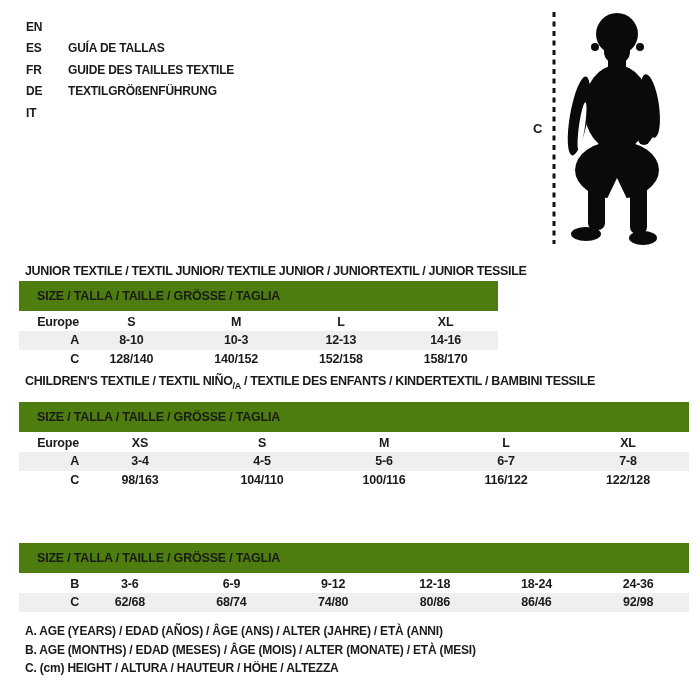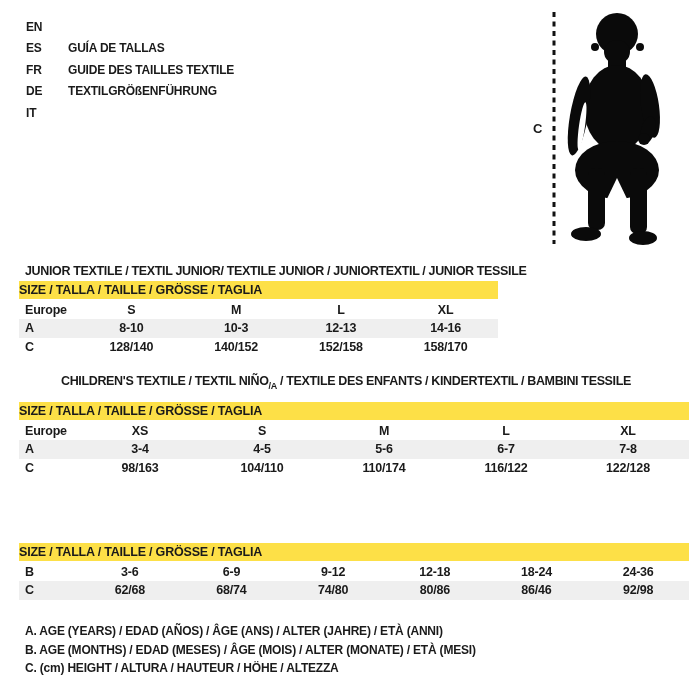--- a/index.html
+++ b/index.html
@@ -12,36 +12,36 @@
   .langs { position:absolute; left:26px; top:16px; }
   .lang-row { display:flex; height:21.5px; align-items:center; font-size:12px; letter-spacing:-0.2px; }
   .lang-code { width:42px; }
   
   .fig-svg { position:absolute; left:530px; top:8px; }
   .fig-label { position:absolute; left:533px; top:121px; font-size:13px; }
   
   .heading { position:absolute; left:25px; font-size:12.5px; letter-spacing:-0.35px; white-space:nowrap; }
   .heading .sub { font-size:9px; vertical-align:sub; }
   .h1 { top:253px;margin-top:11px; }
-  .h2 { top:374px;margin-left:36px; }
+  .h2 { top:374px; }
   .h3 { top:495px; line-height:18.5px; }
   
   .tbl { position:absolute; font-size:12.5px; letter-spacing:-0.2px; }
   .t1 { left:19px; top:281px; width:479px; }
   .t2 { left:19px; top:402px; width:670px; }
   .t3 { left:19px; top:543px; width:670px; }
   .size-bar {
-    height:18px; background:#fde047; margin-bottom:1.5px;
-    display:flex; align-items:center; padding-left:0; box-sizing:border-box;
+    height:30px; background:#4d7c0f; margin-bottom:1.5px;
+    display:flex; align-items:center; padding-left:18px; box-sizing:border-box;
   }
   .trow { display:grid; height:18.5px; align-items:center; text-align:center; }
   .t1 .trow { grid-template-columns:60px repeat(4,1fr); }
   .t2 .trow { grid-template-columns:60px repeat(5,1fr); }
   .t3 .trow { grid-template-columns:60px repeat(6,1fr); }
-  .trow .lbl { text-align:left; padding-left:6px; }
+  .trow .lbl { text-align:right; padding-left:6px; }
   .stripe { background:#efefef; }
   
   .notes { position:absolute; left:25px; top:622px; font-size:12px; line-height:18.6px; letter-spacing:-0.2px; }
 </style>
 </head>
 <body>
 
 <div class="page">
 
   <div class="langs">
@@ -133,21 +133,21 @@
       <span>3-4</span>
       <span>4-5</span>
       <span>5-6</span>
       <span>6-7</span>
       <span>7-8</span>
     </div>
     <div class="trow">
       <span class="lbl">C</span>
       <span>98/163</span>
       <span>104/110</span>
-      <span>110/174</span>
+      <span>100/116</span>
       <span>116/122</span>
       <span>122/128</span>
     </div>
   </div>
 
   <div class="tbl t3">
     <div class="size-bar">SIZE / TALLA / TAILLE / GRÖSSE / TAGLIA</div>
     <div class="trow">
       <span class="lbl">B</span>
       <span>3-6</span>

